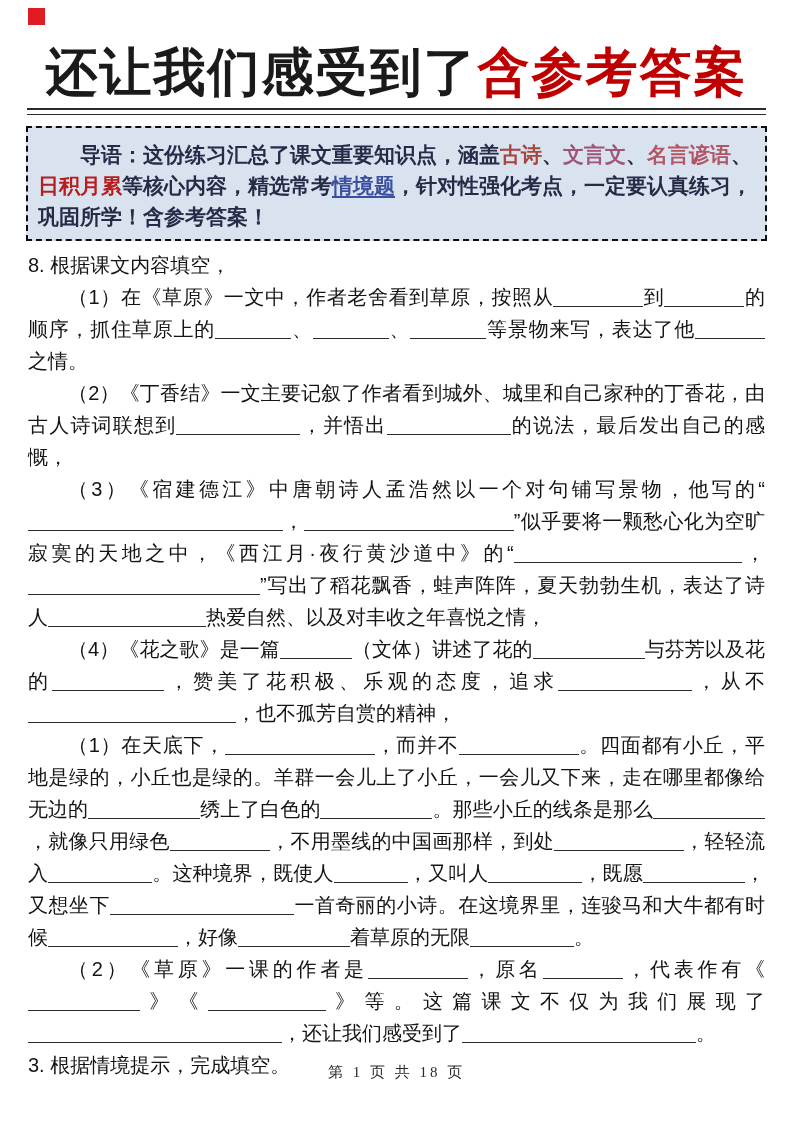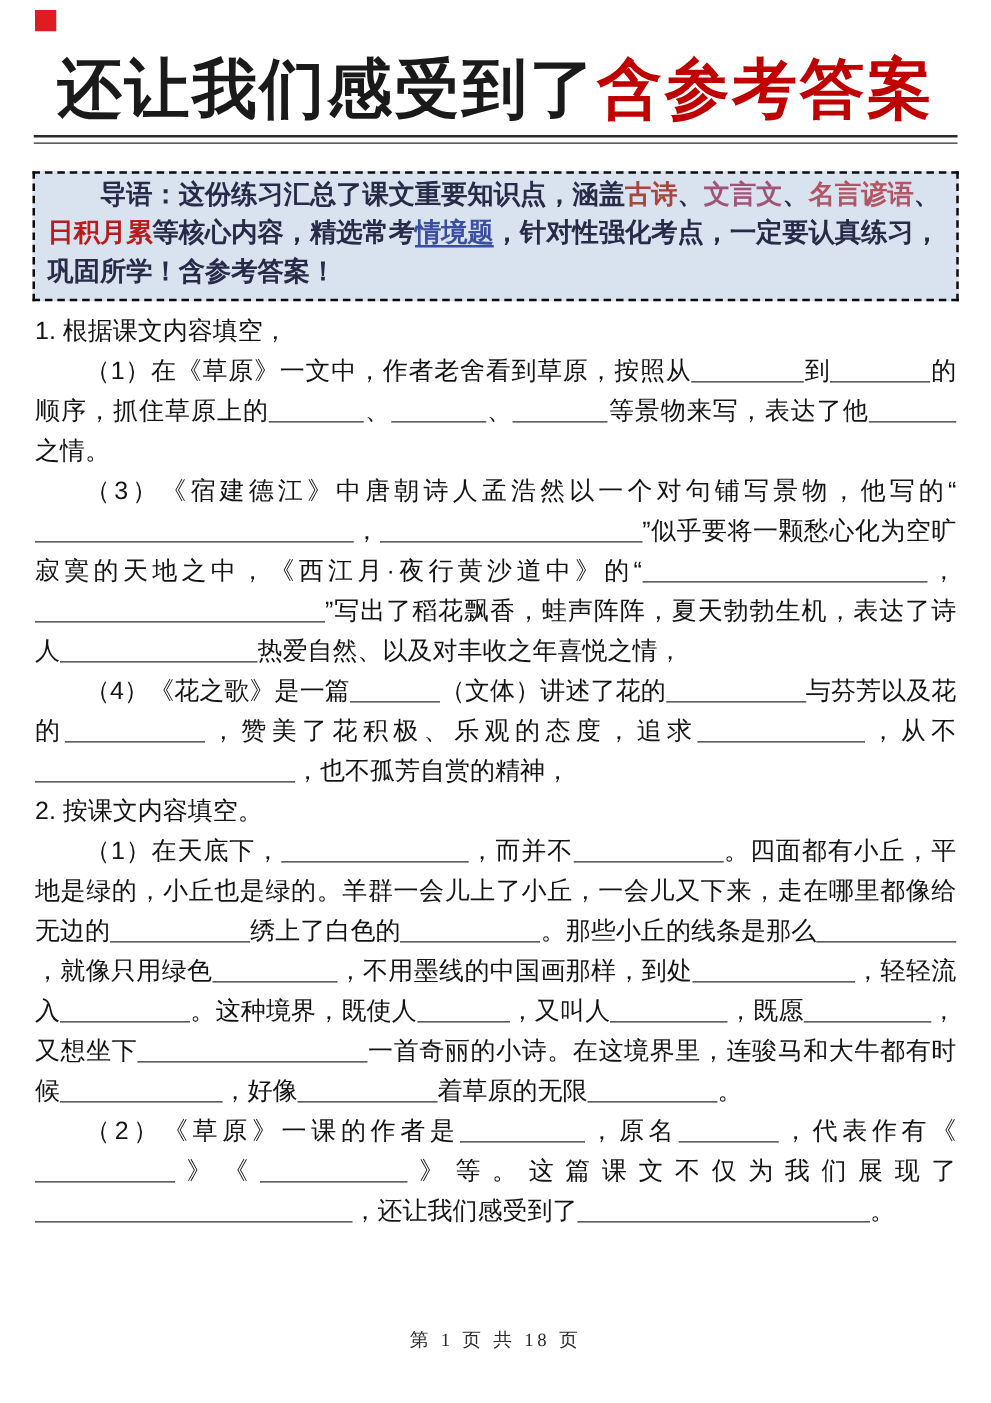--- a/index.html
+++ b/index.html
@@ -8,21 +8,21 @@
     font-family:"Liberation Sans",sans-serif;color:#1e1e1e;overflow:hidden;
   }
   .corner-marker{position:absolute;left:28px;top:8px;width:17px;height:17px;}
   .title-wrap{
     margin:42px 14px 0 14px;text-align:center;white-space:nowrap;
     font-family:"Liberation Serif",serif;font-weight:700;
     font-size:52px;line-height:62px;letter-spacing:2px;color:#1a1a1a;
   }
   .title-rule{margin:4px 27px 0 27px;height:4px;border-top:2.5px solid #2b2b2b;border-bottom:1.5px solid #2b2b2b;}
   .intro-box{
-    margin:22px 26px 4px 26px;padding:1px 10px 6px 10px;
+    margin:11px 26px 4px 26px;padding:12px 10px 6px 10px;
     border:2px dashed #0d0d0d;background:#d9e2ef;
     font-family:"Liberation Serif",serif;font-weight:600;
     font-size:21px;line-height:31px;color:#262b47;text-align:justify;
   }
   .intro-box .first-indent{display:inline-block;width:2em;}
   .c-ink{color:#262b47;}
   .c-red{color:#a8453c;}
   .c-pink{color:#a05578;}
   .c-pink2{color:#b25666;}
   .c-maroon{color:#b91c1c;}
@@ -45,22 +45,23 @@
 
 <div class="corner-marker" style="background: rgb(225, 27, 34);"></div>
 
 <div class="title-wrap"><span>还让我们感受到了</span><span id="title-red" style="color: rgb(192, 0, 0);">含参考答案</span></div>
 
 <div class="title-rule"></div>
 
 <div class="intro-box" id="intro-box" style="background: rgb(217, 226, 239);"><span class="first-indent"></span><span id="intro-text"><span class="c-ink">导语：这份练习汇总了课文重要知识点，涵盖</span><span class="c-red">古诗</span><span class="c-ink">、</span><span class="c-pink">文言文</span><span class="c-ink">、</span><span class="c-pink2">名言谚语</span><span class="c-ink">、</span><br><span class="c-maroon">日积月累</span><span class="c-ink">等核心内容，精选常考</span><span class="c-blue u">情境题</span><span class="c-ink">，针对性强化考点，一定要认真练习，</span><br><span class="c-ink">巩固所学！含参考答案！</span></span></div>
 
 <div class="body-content" id="body-content">
-    <p class="para"><span>1. 根据课文内容填空，</span></p>
+    <p class="para"><span>8. 根据课文内容填空，</span></p>
     <p class="para indent"><span>（1）在《草原》一文中，作者老舍看到草原，按照从</span><span class="blank" style="width: 90px;"></span><span>到</span><span class="blank" style="width: 80px;"></span><span>的顺序，抓住草原上的</span><span class="blank" style="width: 76px;"></span><span>、</span><span class="blank" style="width: 76px;"></span><span>、</span><span class="blank" style="width: 76px;"></span><span>等景物来写，表达了他</span><span class="blank" style="width: 70px;"></span><span>之情。</span></p>
+    <p class="para indent"><span>（2）《丁香结》一文主要记叙了作者看到城外、城里和自己家种的丁香花，由古人诗词联想到</span><span class="blank" style="width: 124px;"></span><span>，并悟出</span><span class="blank" style="width: 124px;"></span><span>的说法，最后发出自己的感慨，</span></p>
     <p class="para indent"><span>（3）《宿建德江》中唐朝诗人孟浩然以一个对句铺写景物，他写的“</span><span class="blank" style="width: 255px;"></span><span>，</span><span class="blank" style="width: 210px;"></span><span>”似乎要将一颗愁心化为空旷寂寞的天地之中，《西江月·夜行黄沙道中》的“</span><span class="blank" style="width: 228px;"></span><span>，</span><span class="blank" style="width: 232px;"></span><span>”写出了稻花飘香，蛙声阵阵，夏天勃勃生机，表达了诗人</span><span class="blank" style="width: 158px;"></span><span>热爱自然、以及对丰收之年喜悦之情，</span></p>
     <p class="para indent"><span>（4）《花之歌》是一篇</span><span class="blank" style="width: 72px;"></span><span>（文体）讲述了花的</span><span class="blank" style="width: 112px;"></span><span>与芬芳以及花的</span><span class="blank" style="width: 112px;"></span><span>，赞美了花积极、乐观的态度，追求</span><span class="blank" style="width: 134px;"></span><span>，从不</span><span class="blank" style="width: 208px;"></span><span>，也不孤芳自赏的精神，</span></p>
-    <p class="para"><span>2. 按课文内容填空。</span></p>
     <p class="para indent"><span>（1）在天底下，</span><span class="blank" style="width: 150px;"></span><span>，而并不</span><span class="blank" style="width: 120px;"></span><span>。四面都有小丘，平地是绿的，小丘也是绿的。羊群一会儿上了小丘，一会儿又下来，走在哪里都像给无边的</span><span class="blank" style="width: 112px;"></span><span>绣上了白色的</span><span class="blank" style="width: 112px;"></span><span>。那些小丘的线条是那么</span><span class="blank" style="width: 112px;"></span><span>，就像只用绿色</span><span class="blank" style="width: 100px;"></span><span>，不用墨线的中国画那样，到处</span><span class="blank" style="width: 130px;"></span><span>，轻轻流入</span><span class="blank" style="width: 104px;"></span><span>。这种境界，既使人</span><span class="blank" style="width: 74px;"></span><span>，又叫人</span><span class="blank" style="width: 94px;"></span><span>，既愿</span><span class="blank" style="width: 102px;"></span><span>，又想坐下</span><span class="blank" style="width: 184px;"></span><span>一首奇丽的小诗。在这境界里，连骏马和大牛都有时候</span><span class="blank" style="width: 130px;"></span><span>，好像</span><span class="blank" style="width: 112px;"></span><span>着草原的无限</span><span class="blank" style="width: 104px;"></span><span>。</span></p>
     <p class="para indent"><span>（2）《草原》一课的作者是</span><span class="blank" style="width: 100px;"></span><span>，原名</span><span class="blank" style="width: 80px;"></span><span>，代表作有《</span><span class="blank" style="width: 112px;"></span><span>》《</span><span class="blank" style="width: 118px;"></span><span>》等。这篇课文不仅为我们展现了</span><span class="blank" style="width: 254px;"></span><span>，还让我们感受到了</span><span class="blank" style="width: 234px;"></span><span>。</span></p>
+    <p class="para"><span>3. 根据情境提示，完成填空。</span></p>
   </div>
 
 <div class="page-footer">第 1 页 共 18 页</div>
 
 </body></html>

